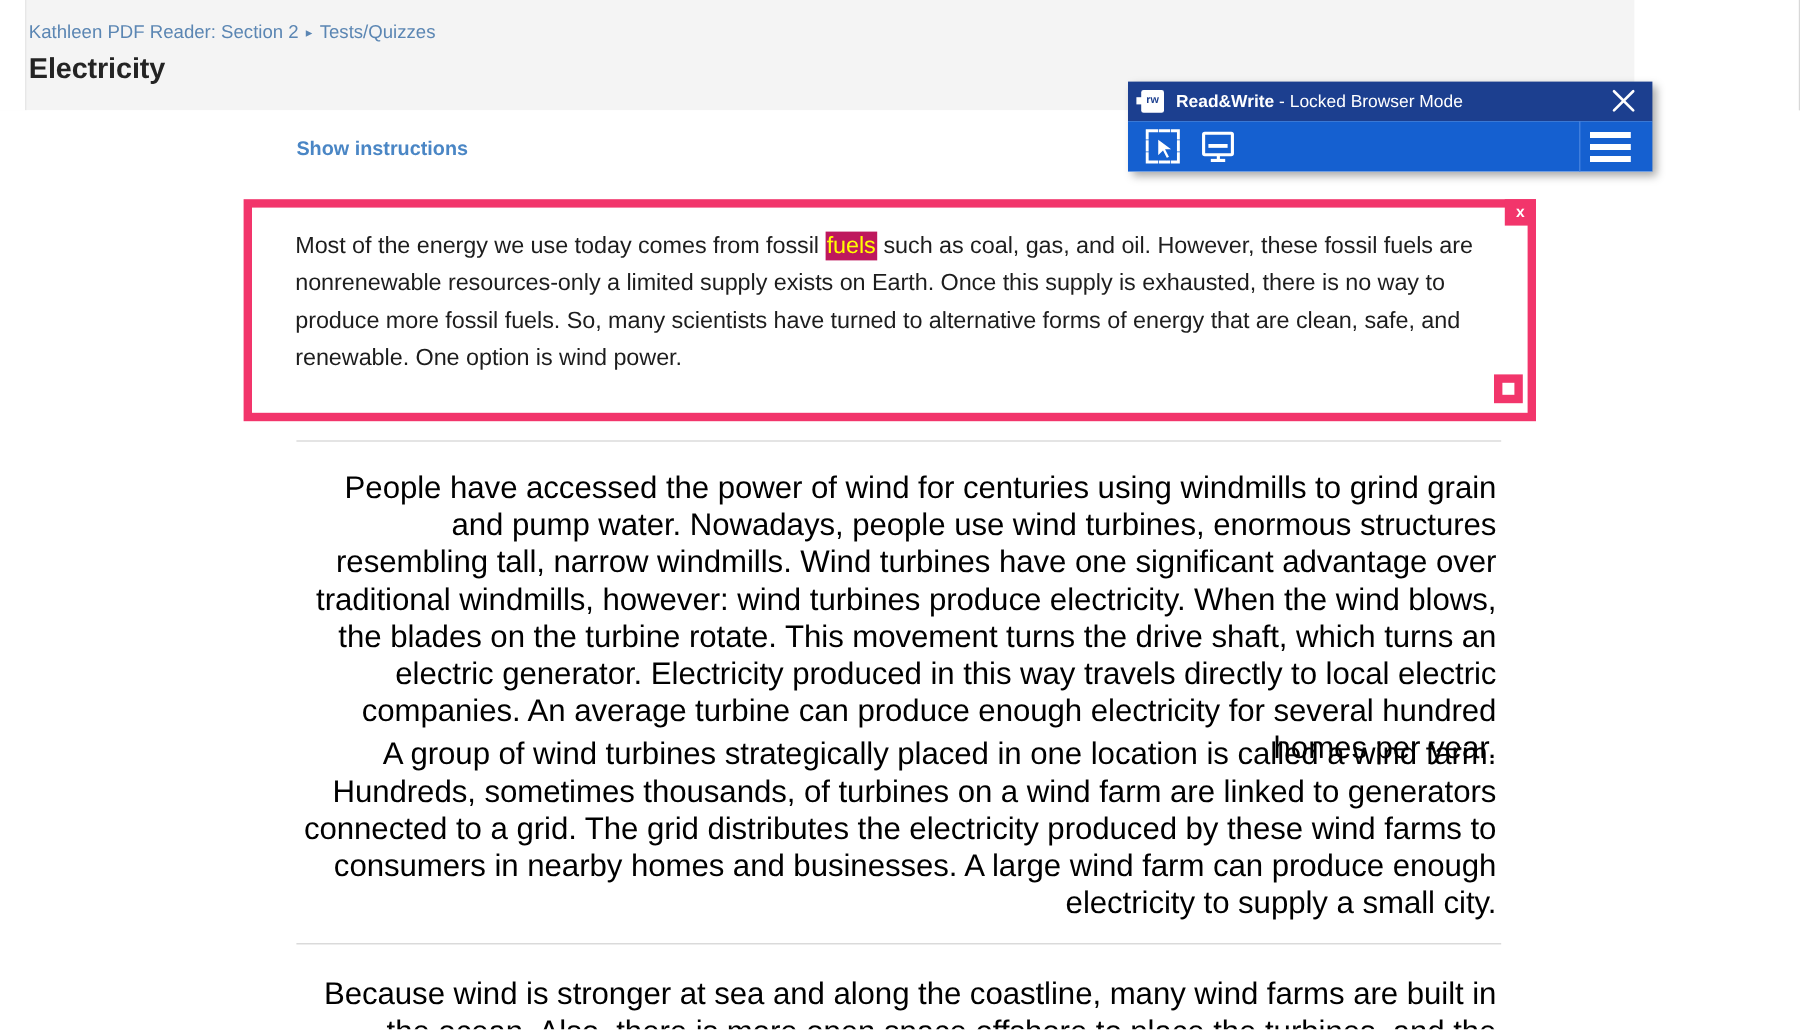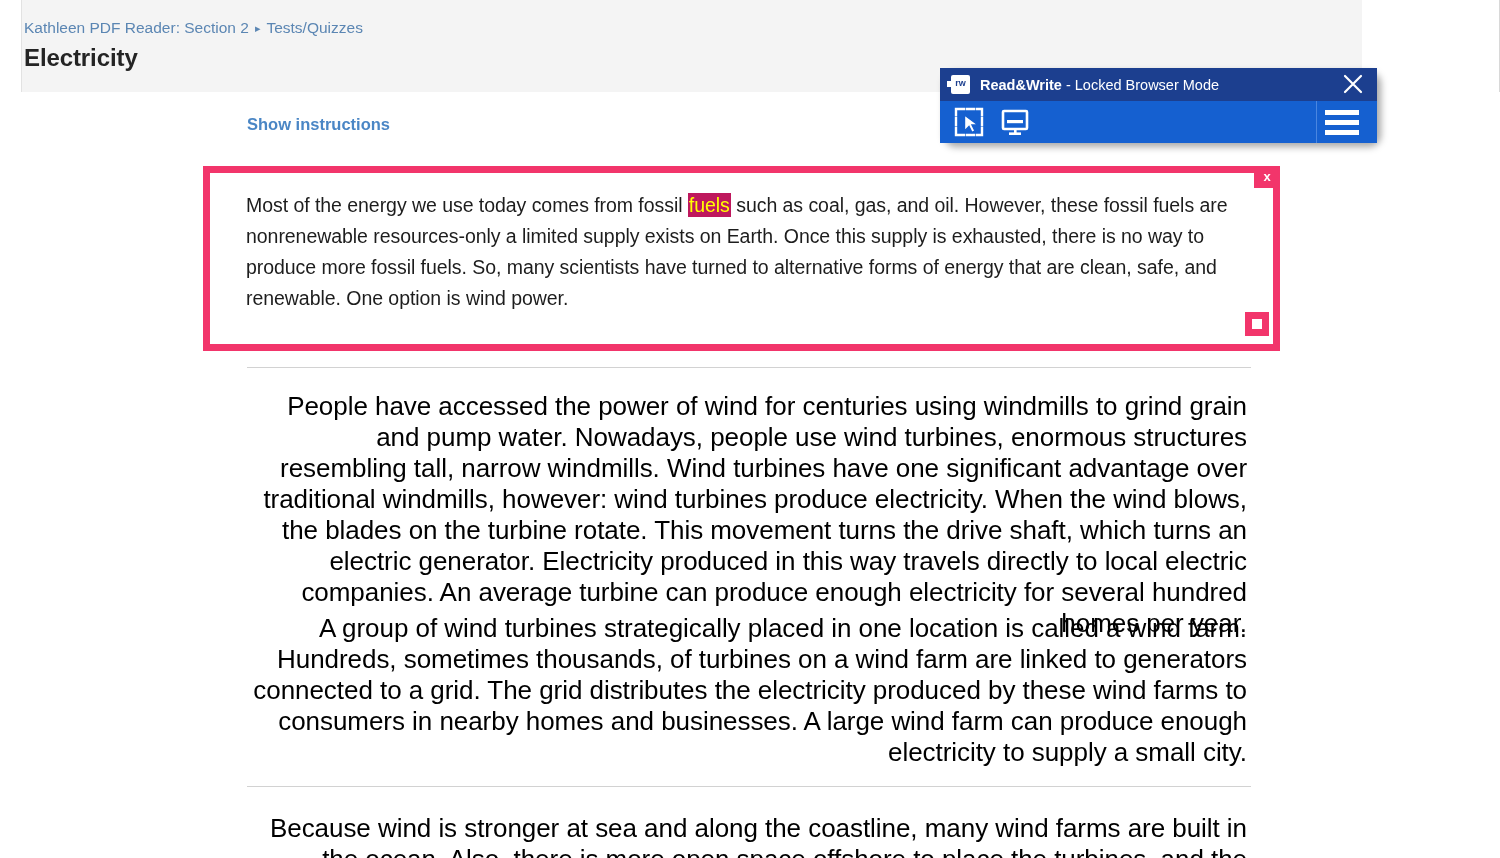--- a/index.html
+++ b/index.html
@@ -167,21 +167,20 @@
   .body-para.p2 { top: 299px; }
   .body-para.p3 { top: 521px; }
   .body-para.p4 { top: 721px; }
 
   
   .rw-toolbar {
     position: absolute;
     left: 940px; top: 68px;
     width: 437px;
     box-shadow: 4px 4px 7px rgba(0,0,0,0.34);
-    border-radius: 12px;
   }
   .rw-titlebar {
     position: relative;
     height: 33px;
     background: #1c3f8f;
     display: flex;
     align-items: center;
   }
   .rw-logo {
     position: relative;

